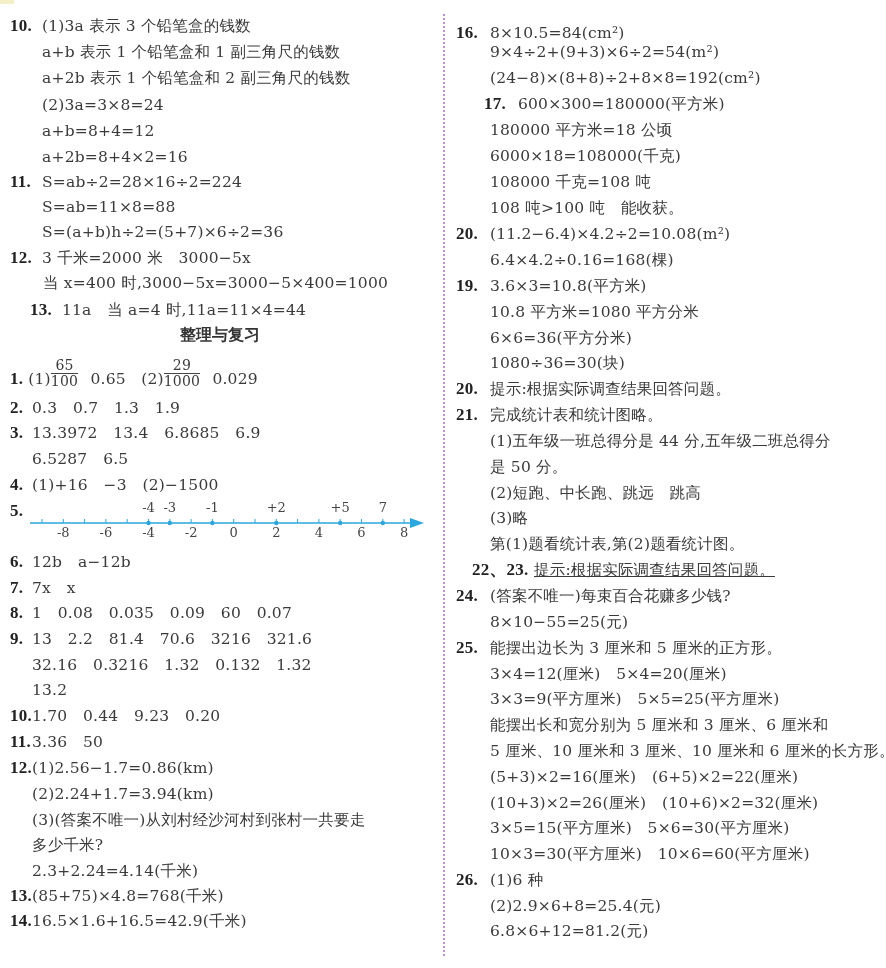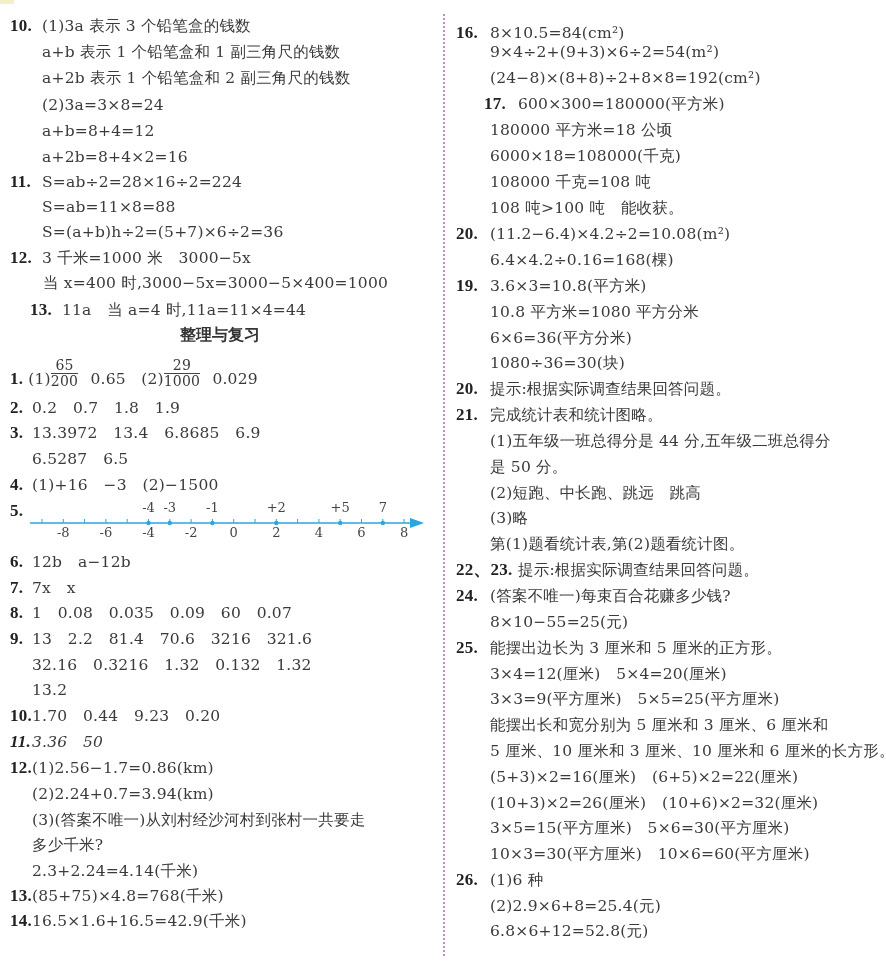--- a/index.html
+++ b/index.html
@@ -40,50 +40,50 @@
   <div id="left-lines">
       <div class="line" style="top: 16px; left: 10px;"><span class="num" style="display: inline-block; min-width: 32px;">10.</span><span>(1)3a 表示 3 个铅笔盒的钱数</span></div>
       <div class="line" style="top: 42px; left: 10px;"><span class="num" style="display: inline-block; min-width: 32px;"></span><span>a+b 表示 1 个铅笔盒和 1 副三角尺的钱数</span></div>
       <div class="line" style="top: 68px; left: 10px;"><span class="num" style="display: inline-block; min-width: 32px;"></span><span>a+2b 表示 1 个铅笔盒和 2 副三角尺的钱数</span></div>
       <div class="line" style="top: 95px; left: 10px;"><span class="num" style="display: inline-block; min-width: 32px;"></span><span>(2)3a=3×8=24</span></div>
       <div class="line" style="top: 121px; left: 10px;"><span class="num" style="display: inline-block; min-width: 32px;"></span><span>a+b=8+4=12</span></div>
       <div class="line" style="top: 147px; left: 10px;"><span class="num" style="display: inline-block; min-width: 32px;"></span><span>a+2b=8+4×2=16</span></div>
       <div class="line" style="top: 172px; left: 10px;"><span class="num" style="display: inline-block; min-width: 32px;">11.</span><span>S=ab÷2=28×16÷2=224</span></div>
       <div class="line" style="top: 197px; left: 10px;"><span class="num" style="display: inline-block; min-width: 32px;"></span><span>S=ab=11×8=88</span></div>
       <div class="line" style="top: 222px; left: 10px;"><span class="num" style="display: inline-block; min-width: 32px;"></span><span>S=(a+b)h÷2=(5+7)×6÷2=36</span></div>
-      <div class="line" style="top: 248px; left: 10px;"><span class="num" style="display: inline-block; min-width: 32px;">12.</span><span>3 千米=1000 米　3000−5x</span></div>
+      <div class="line" style="top: 248px; left: 10px;"><span class="num" style="display: inline-block; min-width: 32px;">12.</span><span>3 千米=2000 米　3000−5x</span></div>
       <div class="line" style="top: 273px; left: 11px;"><span class="num" style="display: inline-block; min-width: 32px;"></span><span>当 x=400 时,3000−5x=3000−5×400=1000</span></div>
       <div class="line" style="top: 300px; left: 10px; margin-left: 20px;"><span class="num" style="display: inline-block; min-width: 32px;">13.</span><span>11a　当 a=4 时,11a=11×4=44</span></div>
     </div>
 
   <div class="section-title" style="top:325px;">整理与复习</div>
 
   <div class="line" style="left:10px; top:366px;">
     <span class="num">1.</span>
-    <span>(1)</span><span class="frac"><span class="top">65</span><span class="bot">200</span></span>
+    <span>(1)</span><span class="frac"><span class="top">65</span><span class="bot">100</span></span>
     &nbsp;<span>0.65</span>&nbsp;&nbsp;
     <span>(2)</span><span class="frac"><span class="top">29</span><span class="bot">1000</span></span>
     &nbsp;<span>0.029</span>
   </div>
 
   <div id="review-lines">
-      <div class="line" style="top: 398px; left: 10px;"><span class="num" style="display: inline-block; min-width: 22px;">2.</span><span>0.2　0.7　1.8　1.9</span></div>
+      <div class="line" style="top: 398px; left: 10px;"><span class="num" style="display: inline-block; min-width: 22px;">2.</span><span>0.3　0.7　1.3　1.9</span></div>
       <div class="line" style="top: 423px; left: 10px;"><span class="num" style="display: inline-block; min-width: 22px;">3.</span><span>13.3972　13.4　6.8685　6.9</span></div>
       <div class="line" style="top: 449px; left: 10px;"><span class="num" style="display: inline-block; min-width: 22px;"></span><span>6.5287　6.5</span></div>
       <div class="line" style="top: 475px; left: 10px;"><span class="num" style="display: inline-block; min-width: 22px;">4.</span><span>(1)+16　−3　(2)−1500</span></div>
       <div class="line" style="top: 552px; left: 10px;"><span class="num" style="display: inline-block; min-width: 22px;">6.</span><span>12b　a−12b</span></div>
       <div class="line" style="top: 578px; left: 10px;"><span class="num" style="display: inline-block; min-width: 22px;">7.</span><span>7x　x</span></div>
       <div class="line" style="top: 603px; left: 10px;"><span class="num" style="display: inline-block; min-width: 22px;">8.</span><span>1　0.08　0.035　0.09　60　0.07</span></div>
       <div class="line" style="top: 629px; left: 10px;"><span class="num" style="display: inline-block; min-width: 22px;">9.</span><span>13　2.2　81.4　70.6　3216　321.6</span></div>
       <div class="line" style="top: 655px; left: 10px;"><span class="num" style="display: inline-block; min-width: 22px;"></span><span>32.16　0.3216　1.32　0.132　1.32</span></div>
       <div class="line" style="top: 680px; left: 10px;"><span class="num" style="display: inline-block; min-width: 22px;"></span><span>13.2</span></div>
       <div class="line" style="top: 706px; left: 10px;"><span class="num" style="display: inline-block; min-width: 22px;">10.</span><span>1.70　0.44　9.23　0.20</span></div>
-      <div class="line" style="top: 732px; left: 10px; font-style: italic;"><span class="num" style="display: inline-block; min-width: 22px;">11.</span><span>3.36　50</span></div>
+      <div class="line" style="top: 732px; left: 10px;"><span class="num" style="display: inline-block; min-width: 22px;">11.</span><span>3.36　50</span></div>
       <div class="line" style="top: 758px; left: 10px;"><span class="num" style="display: inline-block; min-width: 22px;">12.</span><span>(1)2.56−1.7=0.86(km)</span></div>
-      <div class="line" style="top: 784px; left: 10px;"><span class="num" style="display: inline-block; min-width: 22px;"></span><span>(2)2.24+0.7=3.94(km)</span></div>
+      <div class="line" style="top: 784px; left: 10px;"><span class="num" style="display: inline-block; min-width: 22px;"></span><span>(2)2.24+1.7=3.94(km)</span></div>
       <div class="line" style="top: 810px; left: 10px;"><span class="num" style="display: inline-block; min-width: 22px;"></span><span>(3)(答案不唯一)从刘村经沙河村到张村一共要走</span></div>
       <div class="line" style="top: 835px; left: 10px;"><span class="num" style="display: inline-block; min-width: 22px;"></span><span>多少千米?</span></div>
       <div class="line" style="top: 861px; left: 10px;"><span class="num" style="display: inline-block; min-width: 22px;"></span><span>2.3+2.24=4.14(千米)</span></div>
       <div class="line" style="top: 886px; left: 10px;"><span class="num" style="display: inline-block; min-width: 22px;">13.</span><span>(85+75)×4.8=768(千米)</span></div>
       <div class="line" style="top: 911px; left: 10px;"><span class="num" style="display: inline-block; min-width: 22px;">14.</span><span>16.5×1.6+16.5=42.9(千米)</span></div>
       <div class="line" style="top: 980px; left: 10px;"><span class="num" style="display: inline-block; min-width: 22px;">15.</span><span>50000　3　9　4.5</span></div>
     </div>
 
   <div class="line" style="left:10px; top:501px;">
     <span class="num">5.</span>
@@ -159,29 +159,29 @@
       <div class="line" style="top: 302px; left: 10px;"><span class="num" style="display: inline-block; min-width: 34px;"></span><span>10.8 平方米=1080 平方分米</span></div>
       <div class="line" style="top: 328px; left: 10px; text-align: right;"><span class="num" style="display: inline-block; min-width: 34px;"></span><span>6×6=36(平方分米)</span></div>
       <div class="line" style="top: 353px; left: 10px;"><span class="num" style="display: inline-block; min-width: 34px;"></span><span>1080÷36=30(块)</span></div>
       <div class="line" style="top: 379px; left: 10px;"><span class="num" style="display: inline-block; min-width: 34px;">20.</span><span>提示:根据实际调查结果回答问题。</span></div>
       <div class="line" style="top: 405px; left: 10px;"><span class="num" style="display: inline-block; min-width: 34px;">21.</span><span>完成统计表和统计图略。</span></div>
       <div class="line" style="top: 431px; left: 10px;"><span class="num" style="display: inline-block; min-width: 34px;"></span><span>(1)五年级一班总得分是 44 分,五年级二班总得分</span></div>
       <div class="line" style="top: 457px; left: 10px;"><span class="num" style="display: inline-block; min-width: 34px;"></span><span>是 50 分。</span></div>
       <div class="line" style="top: 483px; left: 10px;"><span class="num" style="display: inline-block; min-width: 34px;"></span><span>(2)短跑、中长跑、跳远　跳高</span></div>
       <div class="line" style="top: 508px; left: 10px;"><span class="num" style="display: inline-block; min-width: 34px;"></span><span>(3)略</span></div>
       <div class="line" style="top: 534px; left: 10px;"><span class="num" style="display: inline-block; min-width: 34px;"></span><span>第(1)题看统计表,第(2)题看统计图。</span></div>
-      <div class="line" style="top: 560px; left: 10px;"><span class="num" style="display: inline-block; min-width: 62px;">22、23.</span><span>提示:根据实际调查结果回答问题。</span></div>
+      <div class="line" style="top: 560px; left: 26px; text-decoration: underline;"><span class="num" style="display: inline-block; min-width: 62px;">22、23.</span><span>提示:根据实际调查结果回答问题。</span></div>
       <div class="line" style="top: 586px; left: 10px;"><span class="num" style="display: inline-block; min-width: 34px;">24.</span><span>(答案不唯一)每束百合花赚多少钱?</span></div>
       <div class="line" style="top: 612px; left: 10px;"><span class="num" style="display: inline-block; min-width: 34px;"></span><span>8×10−55=25(元)</span></div>
       <div class="line" style="top: 638px; left: 10px;"><span class="num" style="display: inline-block; min-width: 34px;">25.</span><span>能摆出边长为 3 厘米和 5 厘米的正方形。</span></div>
       <div class="line" style="top: 664px; left: 10px;"><span class="num" style="display: inline-block; min-width: 34px;"></span><span>3×4=12(厘米)　5×4=20(厘米)</span></div>
       <div class="line" style="top: 689px; left: 10px;"><span class="num" style="display: inline-block; min-width: 34px;"></span><span>3×3=9(平方厘米)　5×5=25(平方厘米)</span></div>
       <div class="line" style="top: 715px; left: 10px;"><span class="num" style="display: inline-block; min-width: 34px;"></span><span>能摆出长和宽分别为 5 厘米和 3 厘米、6 厘米和</span></div>
       <div class="line" style="top: 741px; left: 10px;"><span class="num" style="display: inline-block; min-width: 34px;"></span><span>5 厘米、10 厘米和 3 厘米、10 厘米和 6 厘米的长方形。</span></div>
       <div class="line" style="top: 767px; left: 10px;"><span class="num" style="display: inline-block; min-width: 34px;"></span><span>(5+3)×2=16(厘米)　(6+5)×2=22(厘米)</span></div>
       <div class="line" style="top: 793px; left: 10px;"><span class="num" style="display: inline-block; min-width: 34px;"></span><span>(10+3)×2=26(厘米)　(10+6)×2=32(厘米)</span></div>
       <div class="line" style="top: 818px; left: 10px;"><span class="num" style="display: inline-block; min-width: 34px;"></span><span>3×5=15(平方厘米)　5×6=30(平方厘米)</span></div>
       <div class="line" style="top: 844px; left: 10px;"><span class="num" style="display: inline-block; min-width: 34px;"></span><span>10×3=30(平方厘米)　10×6=60(平方厘米)</span></div>
       <div class="line" style="top: 870px; left: 10px;"><span class="num" style="display: inline-block; min-width: 34px;">26.</span><span>(1)6 种</span></div>
       <div class="line" style="top: 896px; left: 10px;"><span class="num" style="display: inline-block; min-width: 34px;"></span><span>(2)2.9×6+8=25.4(元)</span></div>
-      <div class="line" style="top: 921px; left: 10px;"><span class="num" style="display: inline-block; min-width: 34px;"></span><span>6.8×6+12=52.8(元)</span></div>
+      <div class="line" style="top: 921px; left: 10px;"><span class="num" style="display: inline-block; min-width: 34px;"></span><span>6.8×6+12=81.2(元)</span></div>
     </div>
 </div>
 
 </body></html>

